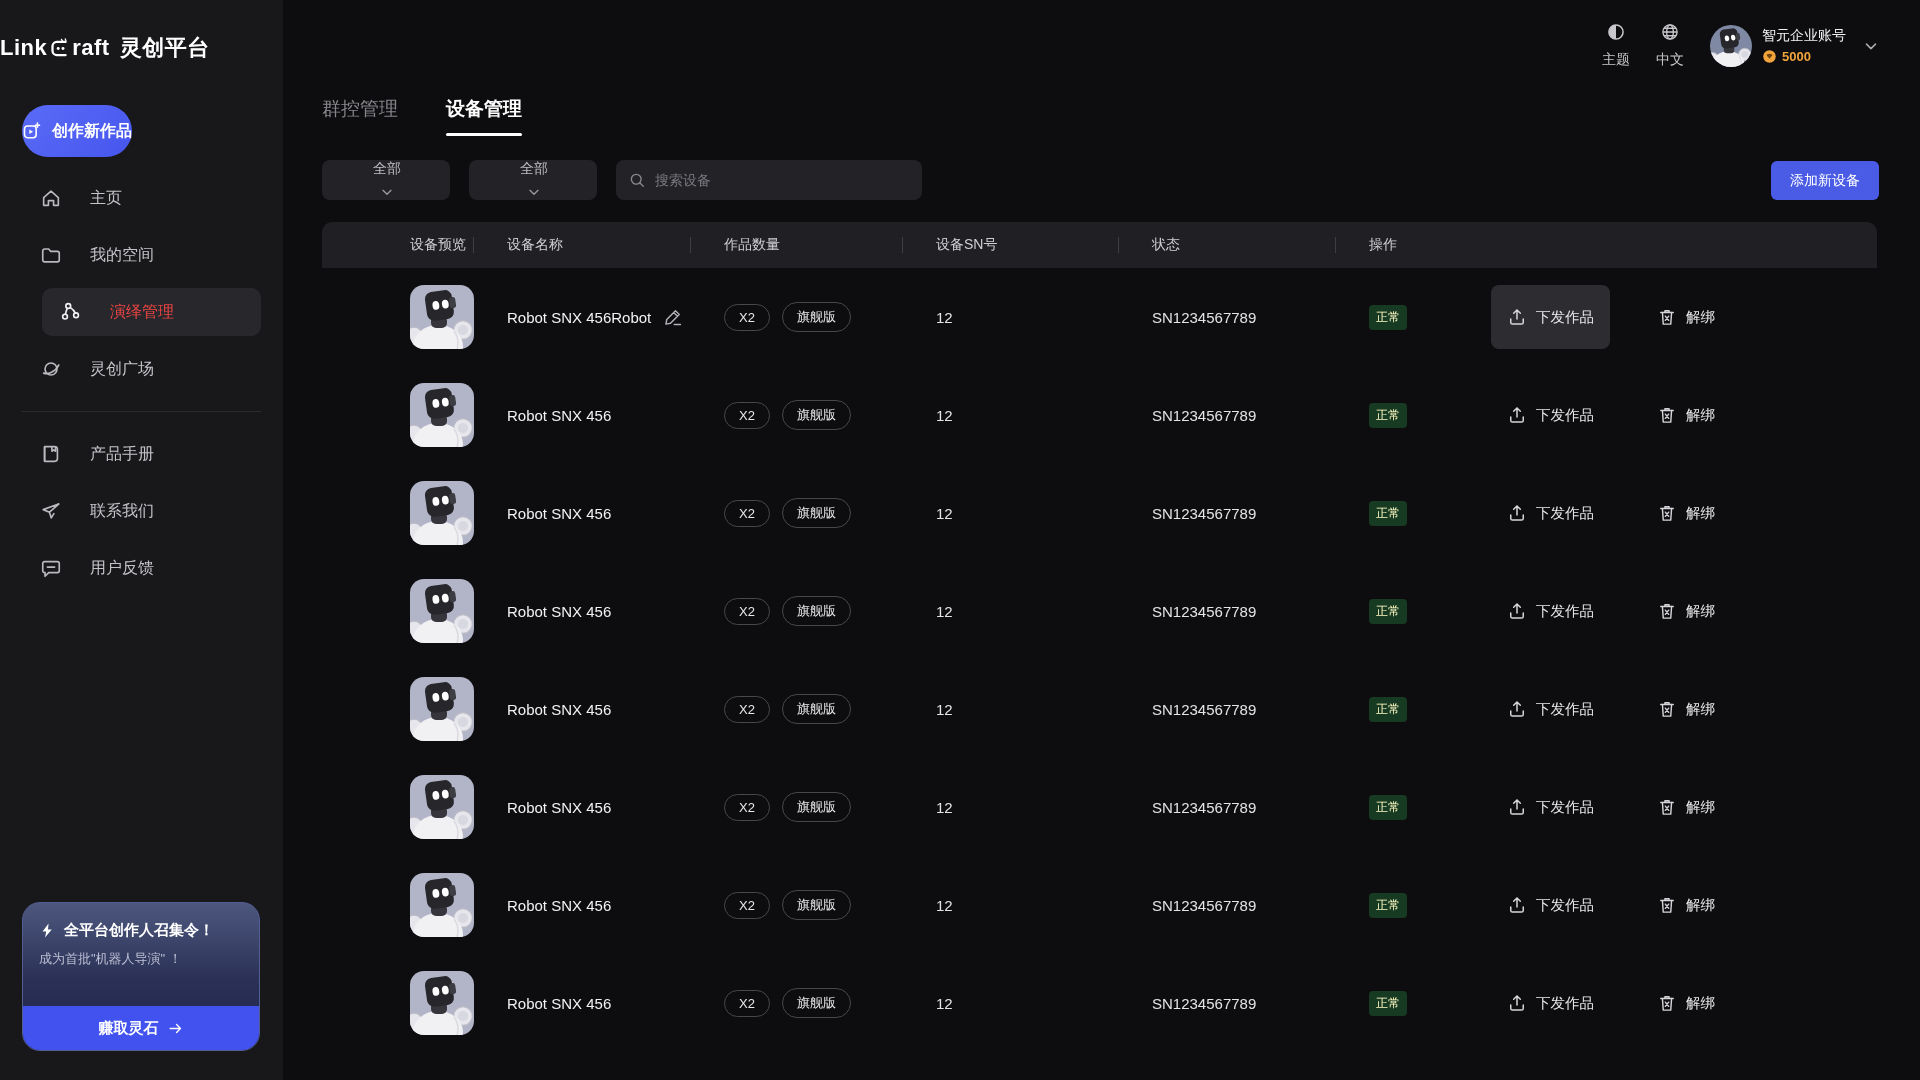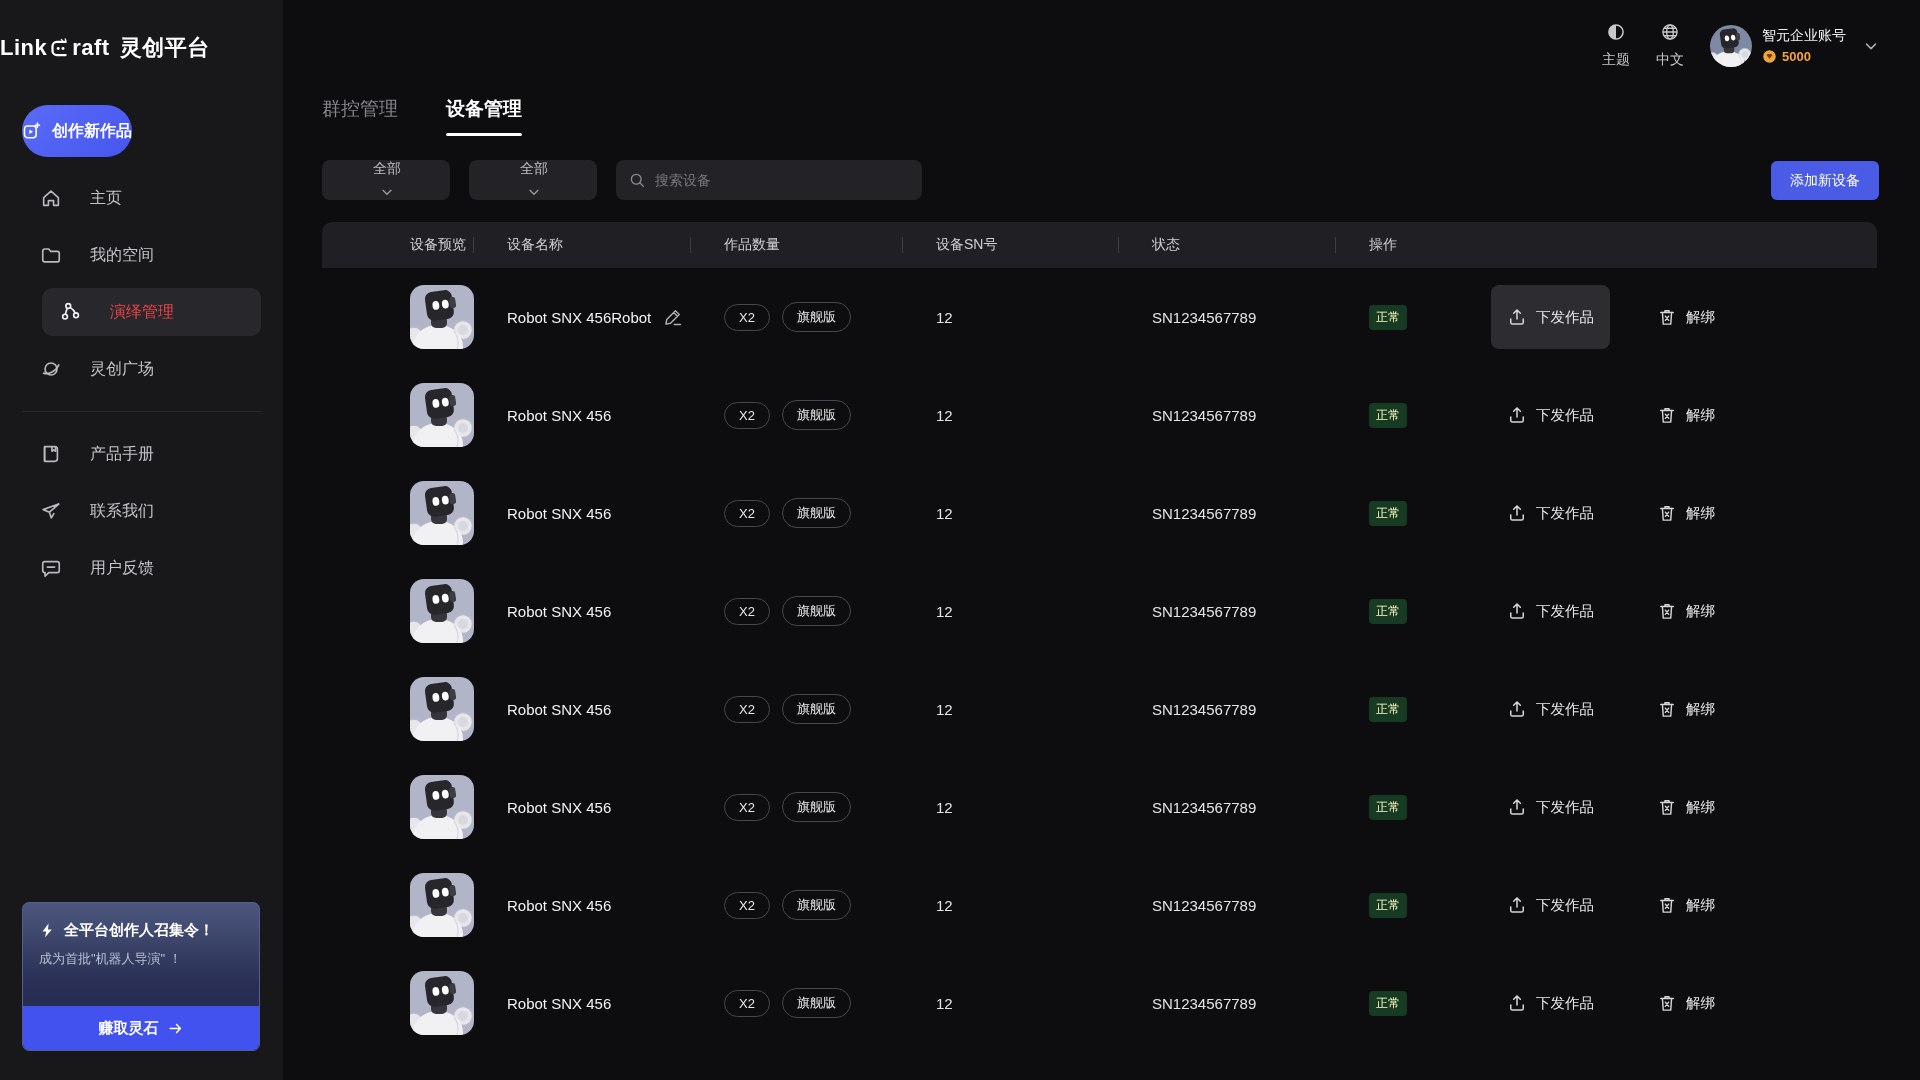--- a/index.html
+++ b/index.html
@@ -12,21 +12,21 @@
   .logo .cn { margin-left:8px; }
   .create-btn { display:flex; align-items:center; justify-content:center; gap:10px;
     margin:42px 22px 0; height:52px; border-radius:26px; border:none; cursor:pointer;
     background:linear-gradient(135deg,#5a6bf7 0%,#4656ee 100%); color:#fff; font-size:16px; font-weight:600; }
   .nav { margin:17px 22px 0; display:flex; flex-direction:column; gap:9px; }
   .nav-item { display:flex; align-items:center; height:48px; padding-left:18px; border-radius:10px; cursor:pointer; color:#c3c3c8; font-size:16px; }
   .nav-item .nav-ic { width:22px; height:22px; margin-right:28px; color:#b9b9bf; }
   .nav-item.active { background:#28282c; color:#ef4444;margin-left:20px; }
   .nav-item.active .nav-ic { color:#f2f2f4; }
   .side-divider { height:1px; background:#2b2b2f; margin:18px 22px; }
-  .promo { position:absolute; left:22px; bottom:29px; width:238px; height:149px; border-radius:7px; overflow:hidden;
+  .promo { position:absolute; left:22px; bottom:29px; width:238px; height:149px; border-radius:18px; overflow:hidden;
     border:1px solid #525d92; background:linear-gradient(180deg,#4d577e 0%,#2b3156 52%,#20254a 100%);
     display:flex; flex-direction:column; }
   .promo-title { display:flex; align-items:center; gap:8px; font-size:15px; font-weight:bold; color:#fff; margin:18px 16px 0; }
   .promo-sub { font-size:13px; color:#bcc0d4; margin:10px 16px 0; }
   .promo-btn { margin-top:auto; height:44px; border:none; background:#4152ef; color:#fff; font-size:15px; font-weight:600; cursor:pointer;
     display:flex; align-items:center; justify-content:center; gap:8px; }
 
   
   .main { flex:1; position:relative; background:#0d0d0f; }
 

